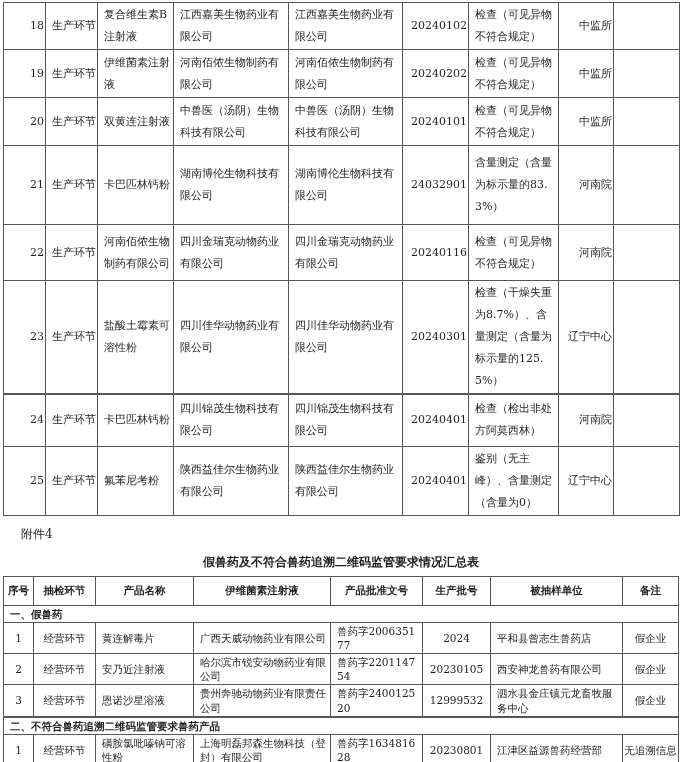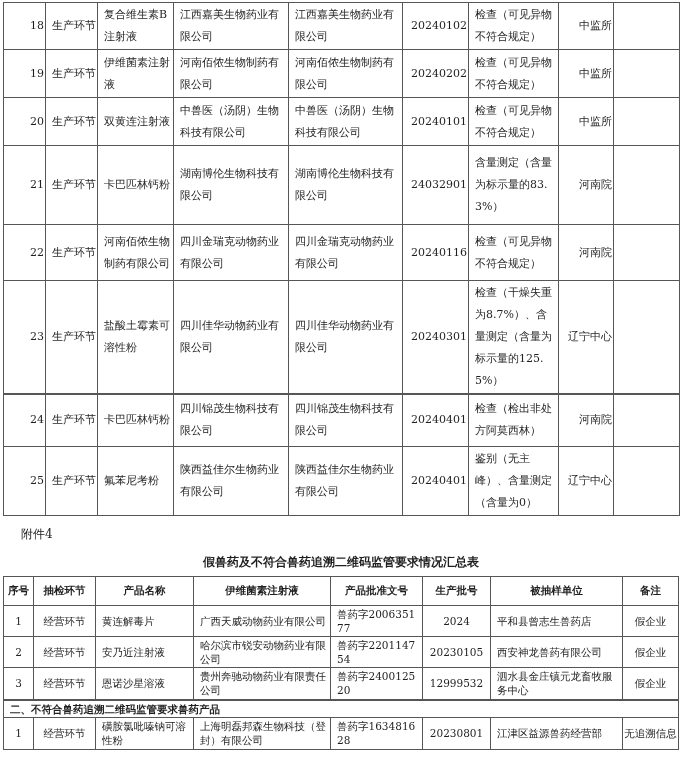--- a/index.html
+++ b/index.html
@@ -151,20 +151,23 @@
           <th>抽检环节</th>
           <th>产品名称</th>
           <th>伊维菌素注射液</th>
           <th>产品批准文号</th>
           <th>生产批号</th>
           <th>被抽样单位</th>
           <th>备注</th>
         </tr>
       </thead>
       <tbody>
+        <tr style="height: 17px;">
+          <td colspan="8" class="section-cell">一、假兽药</td>
+        </tr>
         <tr style="height: 28px;">
           <td class="c">1</td>
           <td class="c">经营环节</td>
           <td>黄连解毒片</td>
           <td>广西天威动物药业有限公司</td>
           <td>兽药字200635177</td>
           <td class="c">2024</td>
           <td>平和县曾志生兽药店</td>
           <td class="c">假企业</td>
         </tr>

